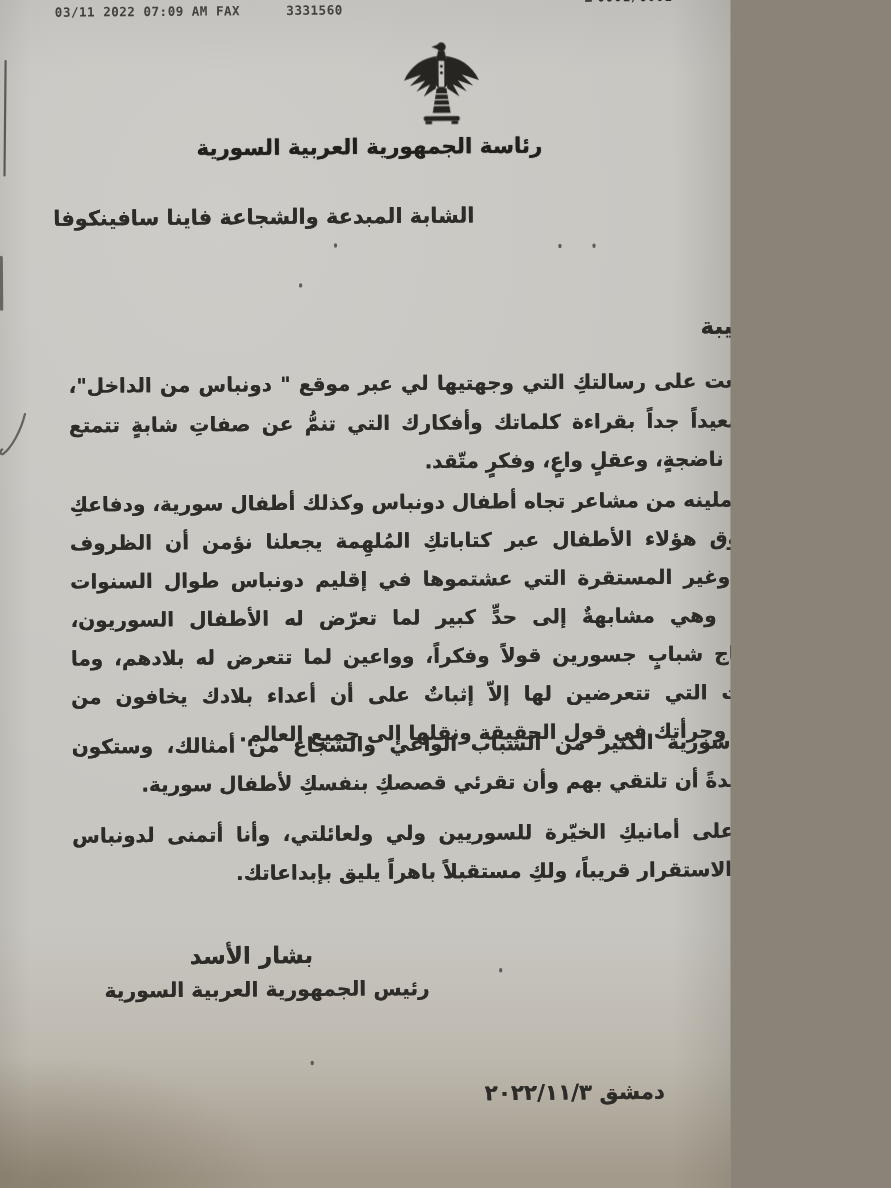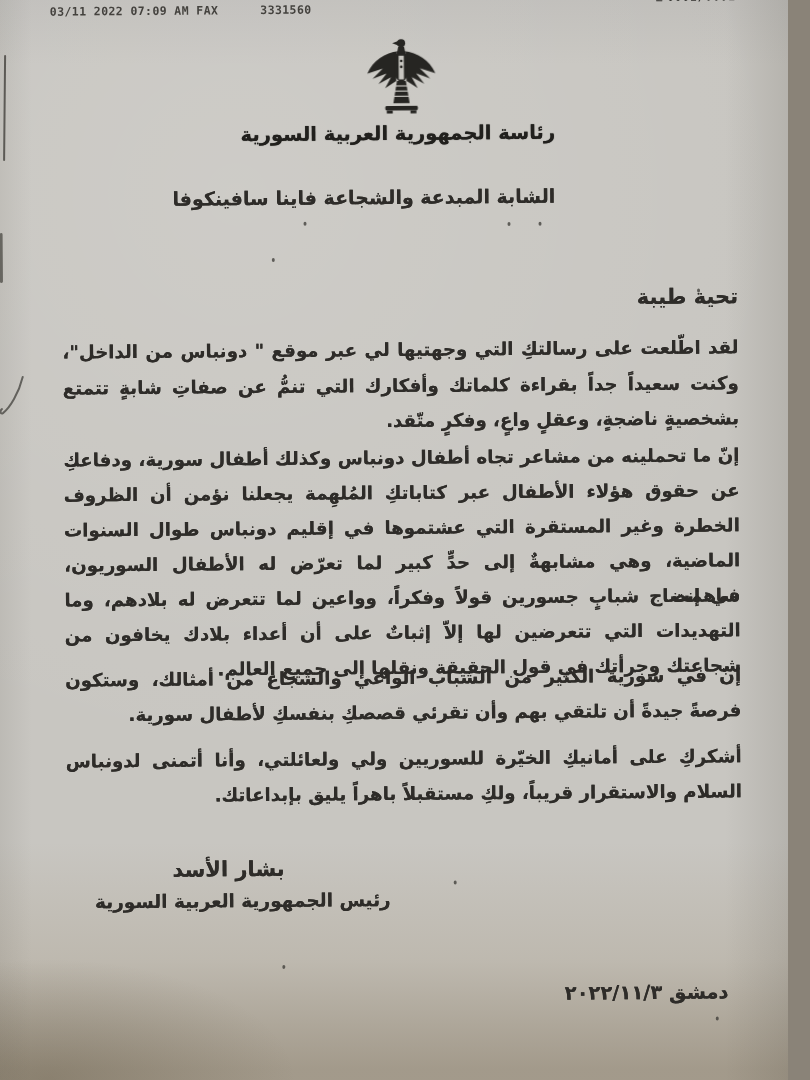--- a/index.html
+++ b/index.html
@@ -1,17 +1,17 @@
 <!DOCTYPE html>
 <html><head>
 <meta charset="utf-8">
 <style>
   html,body{margin:0;padding:0;background:#8a8378;}
   .page{
-    position:relative;width:788px;height:1080px;overflow:hidden;
+    position:relative;width:664px;height:1080px;overflow:hidden;
     background-color:#c8c6c1;
     background-image:
       radial-gradient(120% 90% at 30% 18%, rgba(255,255,255,0.10), rgba(0,0,0,0) 60%),
       radial-gradient(45% 16% at 6% 100%, rgba(82,70,48,0.30), rgba(0,0,0,0) 70%),
       linear-gradient(180deg, rgba(120,120,126,0.10), rgba(0,0,0,0) 6%),
       linear-gradient(270deg, rgba(58,53,43,0.13), rgba(0,0,0,0) 8%),
       linear-gradient(90deg, rgba(70,65,55,0.09), rgba(0,0,0,0) 4%),
       linear-gradient(180deg, rgba(0,0,0,0) 78%, rgba(136,115,80,0.16) 89%, rgba(111,93,64,0.42) 99%);
     font-family:"DejaVu Sans", sans-serif;
   }

